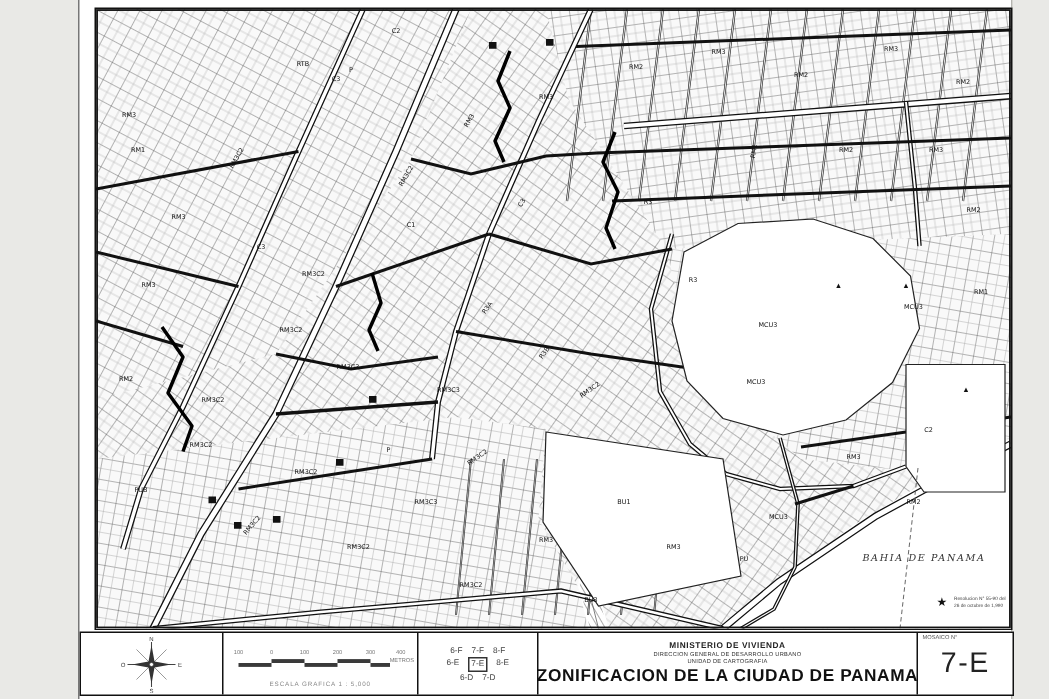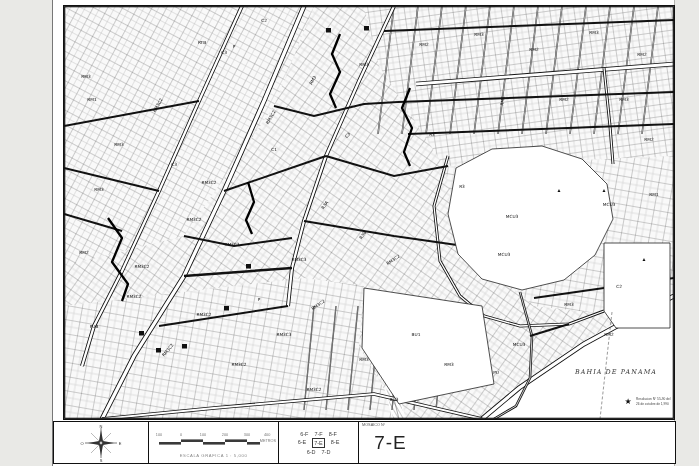--- a/index.html
+++ b/index.html
@@ -275,20 +275,26 @@
           <span>6-E</span>
           <span class="cur">7-E</span>
           <span>8-E</span>
         </div>
         <div class="gridrow">
           <span>6-D</span>
           <span>7-D</span>
         </div>
       </div>
 
+      <div class="fbox f-title">
+        <div class="tb-min">MINISTERIO DE VIVIENDA</div>
+        <div class="tb-sub">DIRECCION GENERAL DE DESARROLLO URBANO</div>
+        <div class="tb-sub">UNIDAD DE CARTOGRAFIA</div>
+        <div class="tb-title">ZONIFICACION DE LA CIUDAD DE PANAMA</div>
+      </div>
 
       <div class="fbox f-mosaic">
         <div class="mos-label">MOSAICO N°</div>
         <div class="mos-value">7-E</div>
       </div>
 
     </div>
   </div>
 </div>
 

